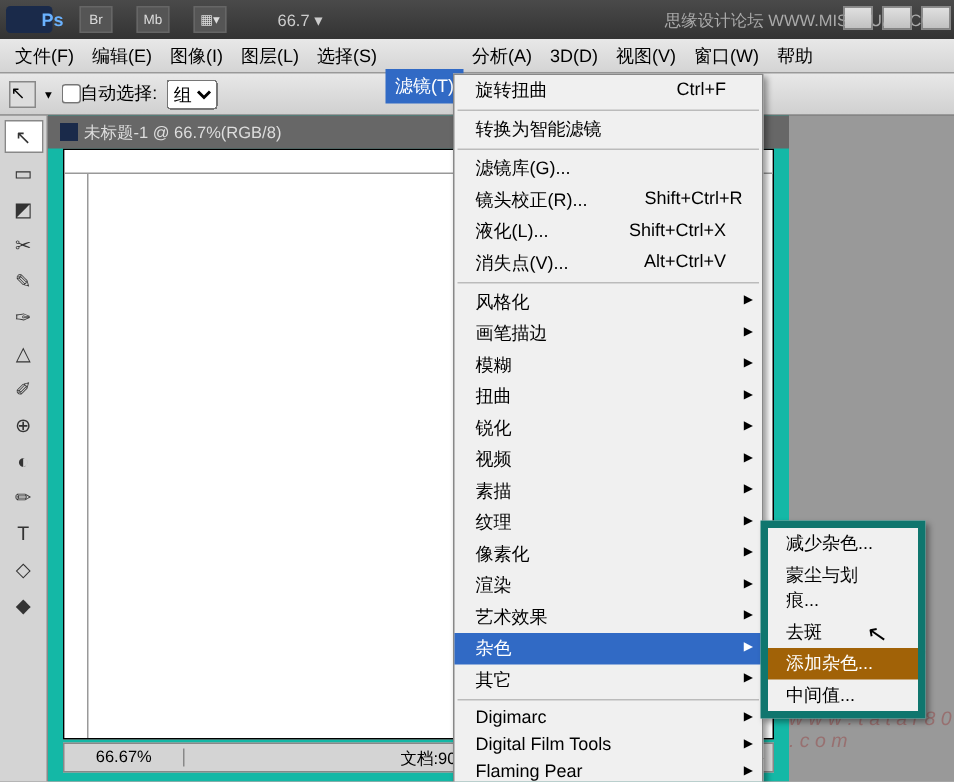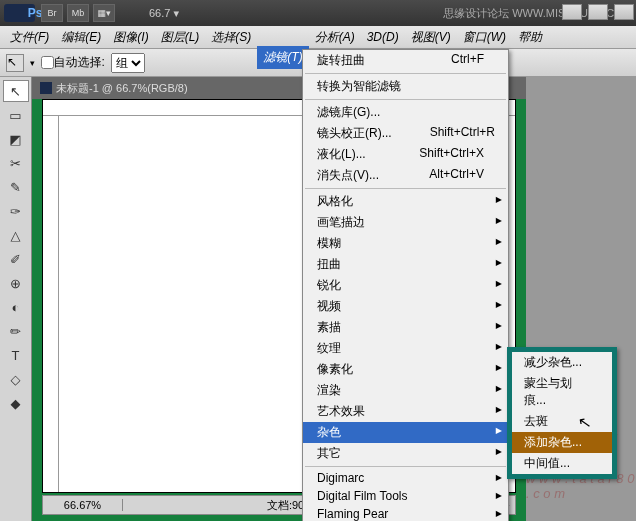--- a/index.html
+++ b/index.html
@@ -1,33 +1,33 @@
 <!DOCTYPE html>
 <html><head>
 <meta charset="utf-8">
 <style>
 * { margin: 0; padding: 0; box-sizing: border-box; font-family: "Microsoft YaHei", SimSun, sans-serif; }
 body { width: 636px; height: 521px; background: #999; overflow: hidden; position: relative; }
 .titlebar { height: 26px; background: linear-gradient(#4a4a4a,#333); display: flex; align-items: center; padding: 0 4px; color: #ccc; font-size: 11px; }
 .titlebar .logo { width: 20px; height: 18px; background: #1a2a4a; color: #6ab2ff; font-weight: bold; font-size: 12px; display: flex; align-items: center; justify-content: center; border-radius: 3px; margin-right: 6px; padding-left: 31px; }
-.titlebar .tbtn { width: 22px; height: 18px; background: #555; border: 1px solid #666; margin-right: 4px; display: flex; align-items: center; justify-content: center; font-size: 9px; color: #ddd; }
+.titlebar .tbtn { width: 22px; height: 18px; background: #555; border: 1px solid #666; margin-right: 4px; display: flex; align-items: center; justify-content: center; font-size: 9px; color: #ddd; margin-left: 12px; }
 .titlebar .zoom { margin-left: 30px; color: #ccc; }
 .titlebar .watermark { margin-left: auto; color: #aaa; font-size: 11px; }
 .menubar { height: 23px; background: linear-gradient(#e8e8e8,#d4d4d4); display: flex; align-items: center; padding: 0 4px; font-size: 12px; border-bottom: 1px solid #999; }
-.menubar .mitem { padding: 3px 6px; cursor: default; font-style: italic; }
+.menubar .mitem { padding: 3px 6px; cursor: default; }
 .menubar .mitem.open { background: #316ac5; color: #ffffff; margin-top: 40px; }
 .optbar { height: 28px; background: linear-gradient(#e8e8e8,#d0d0d0); display: flex; align-items: center; padding: 0 6px; font-size: 12px; border-bottom: 1px solid #999; gap: 6px; }
 .optbar .tool-ico { width: 18px; height: 18px; border: 1px solid #888; background: #ddd; }
 .optbar select { font-size: 12px; height: 20px; }
 .optbar input[type=checkbox] { vertical-align: middle; }
 .workspace { position: relative; height: calc(100% - 77px); background: #4a4a4a; }
 .toolbox { position: absolute; left: 0; top: 0; width: 32px; background: #d4d4d4; border-right: 1px solid #888; height: 100%; display: flex; flex-direction: column; align-items: center; padding-top: 2px; }
 .toolbox .tool { width: 26px; height: 22px; margin: 1px 0; display: flex; align-items: center; justify-content: center; font-size: 13px; color: #333; border: 1px solid transparent; }
 .toolbox .tool.active { background: #fff; border: 1px solid #888; }
-.doc-area { position: absolute; left: 32px; top: 0; right: 110px; bottom: 0; background: #15803d; }
+.doc-area { position: absolute; left: 32px; top: 0; right: 110px; bottom: 0; background: #14b8a6; }
 .doc-tab { height: 22px; background: #676767; color: #ddd; font-size: 11px; display: flex; align-items: center; padding: 0 8px; }
 .doc-tab .ico { width: 12px; height: 12px; background: #1a2a4a; margin-right: 4px; }
 .canvas-wrap { position: absolute; left: 10px; top: 22px; right: 10px; bottom: 28px; background: #fff; border: 1px solid #000; overflow: hidden; }
 .rulerH { height: 16px; background: #fff; border-bottom: 1px solid #999; }
 .rulerV { position: absolute; left: 0; top: 16px; bottom: 0; width: 16px; background: #fff; border-right: 1px solid #999; }
 .status { position: absolute; left: 10px; right: 10px; bottom: 6px; height: 20px; background: #d4d4d4; font-size: 11px; display: flex; align-items: center; border: 1px solid #888; }
 .status .zp { width: 80px; border-right: 1px solid #888; text-align: center; }
 .status .info { flex: 1; text-align: center; }
 .sidepanel { position: absolute; right: 0; top: 0; width: 110px; height: 100%; background: #999; color: rgba(150,50,50,0.4); font-size: 13px; display:flex; flex-direction:column; align-items:center; justify-content:flex-end; padding-bottom:20px; font-style: italic; gap: 22px;}
 .sidepanel .wm { font-style: italic; }

